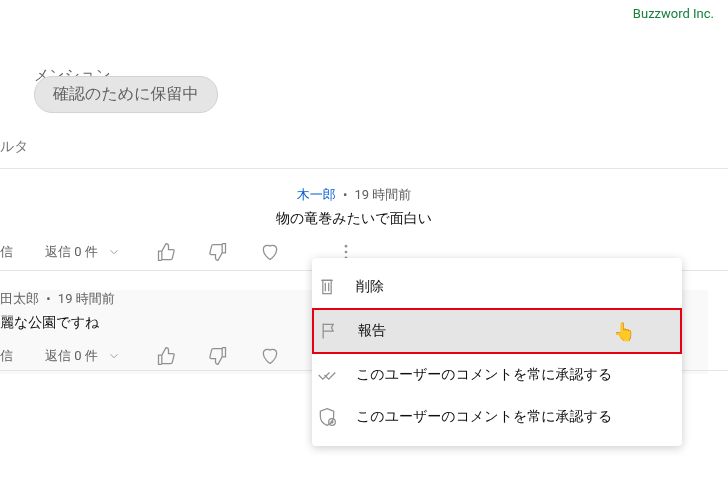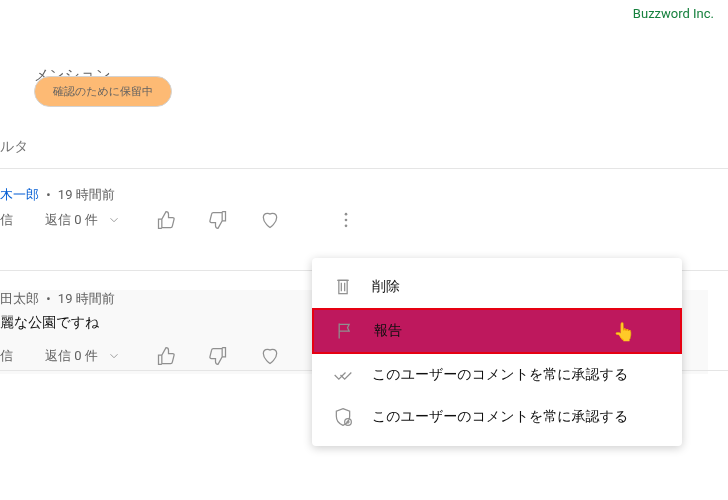--- a/index.html
+++ b/index.html
@@ -28,23 +28,23 @@
   color: #606060;
   margin-top: 30px;
 }
 .status-pill {
   position: absolute;
   top: 76px;
   left: 34px;
   border: 1px solid #d3d3d3;
   border-radius: 18px;
   padding: 7px 18px;
-  font-size: 11px;
+  font-size: 16px;
   color: #606060;
-  background: #fdba74;
+  background: #e5e5e5;
 }
 .filter-text {
   position: absolute;
   top: 138px;
   left: 0;
   font-size: 14px;
   color: #737373;
 }
 .divider {
   position: absolute;
@@ -54,21 +54,21 @@
   background: #e5e5e5;
 }
 .divider1 { top: 168px; }
 .divider2 { top: 270px; }
 .divider3 { top: 370px; }
 .comment {
   position: absolute;
   left: 0;
   right: 20px;
 }
-.c1 { top: 186px; }
+.c1 { top: 186px; text-align: center; }
 .c2 { top: 290px; background: #f9f9f9; padding-top: 0; padding-bottom: 8px; }
 .meta { font-size: 13px; margin-bottom: 6px; }
 .meta .author { color: #065fd4; }
 .meta .author2 { color: #606060; text-align: right; }
 .meta .dot { color: #606060; margin: 0 4px; }
 .meta .time { color: #606060; }
 .body-text { font-size: 14px; color: #0f0f0f; margin-bottom: 14px; }
 .actions {
   display: flex;
   align-items: center;
@@ -88,28 +88,28 @@
   width: 370px;
   background: #fff;
   border-radius: 4px;
   box-shadow: 0 2px 10px rgba(0,0,0,0.2);
   padding: 8px 0;
 }
 .dd-item {
   display: flex;
   align-items: center;
   gap: 18px;
-  padding: 10px 20px;
+  padding: 10px 4px;
   font-size: 14px;
   color: #0f0f0f;
   cursor: pointer;
   position: relative;
 }
 .dd-item.highlight {
-  background: #be185d;
+  background: #e5e5e5;
   border: 2px solid #e60012;
   margin: 0 0;
 }
 .dd-icon { width: 22px; height: 22px; display: inline-flex; align-items: center; justify-content: center; }
 .dd-icon svg { stroke: #909090; fill: none; stroke-width: 1.5; }
 .cursor-hand {
   position: absolute;
   right: 44px;
   top: 50%;
   transform: translateY(-50%);
@@ -128,20 +128,21 @@
 <div class="filter-text">ルタ</div>
 
 <div class="divider divider1"></div>
 
 <div class="comment c1">
   <div class="meta">
     <span class="author">木一郎</span>
     <span class="dot">•</span>
     <span class="time">19 時間前</span>
   </div>
+  <div class="body-text">物の竜巻みたいで面白い</div>
   <div class="actions">
     <span class="action-item">信</span>
     <span class="action-item">
       <span>返信 0 件</span>
       <span class="icon">
           <svg viewBox="0 0 24 24" width="14" height="14">
             <polyline points="6 9 12 15 18 9"></polyline>
           </svg>
         </span>
     </span>

